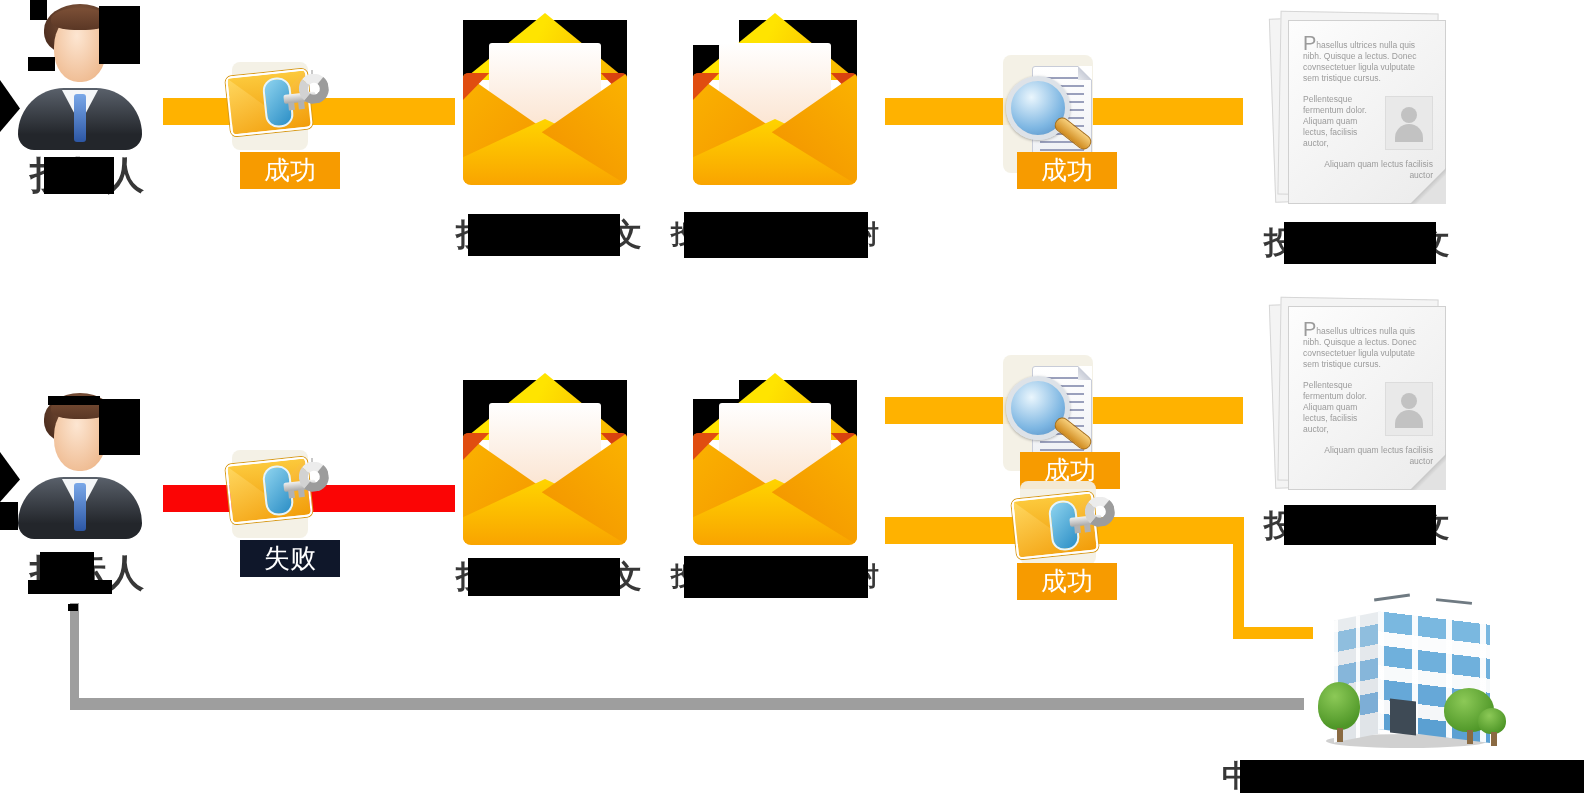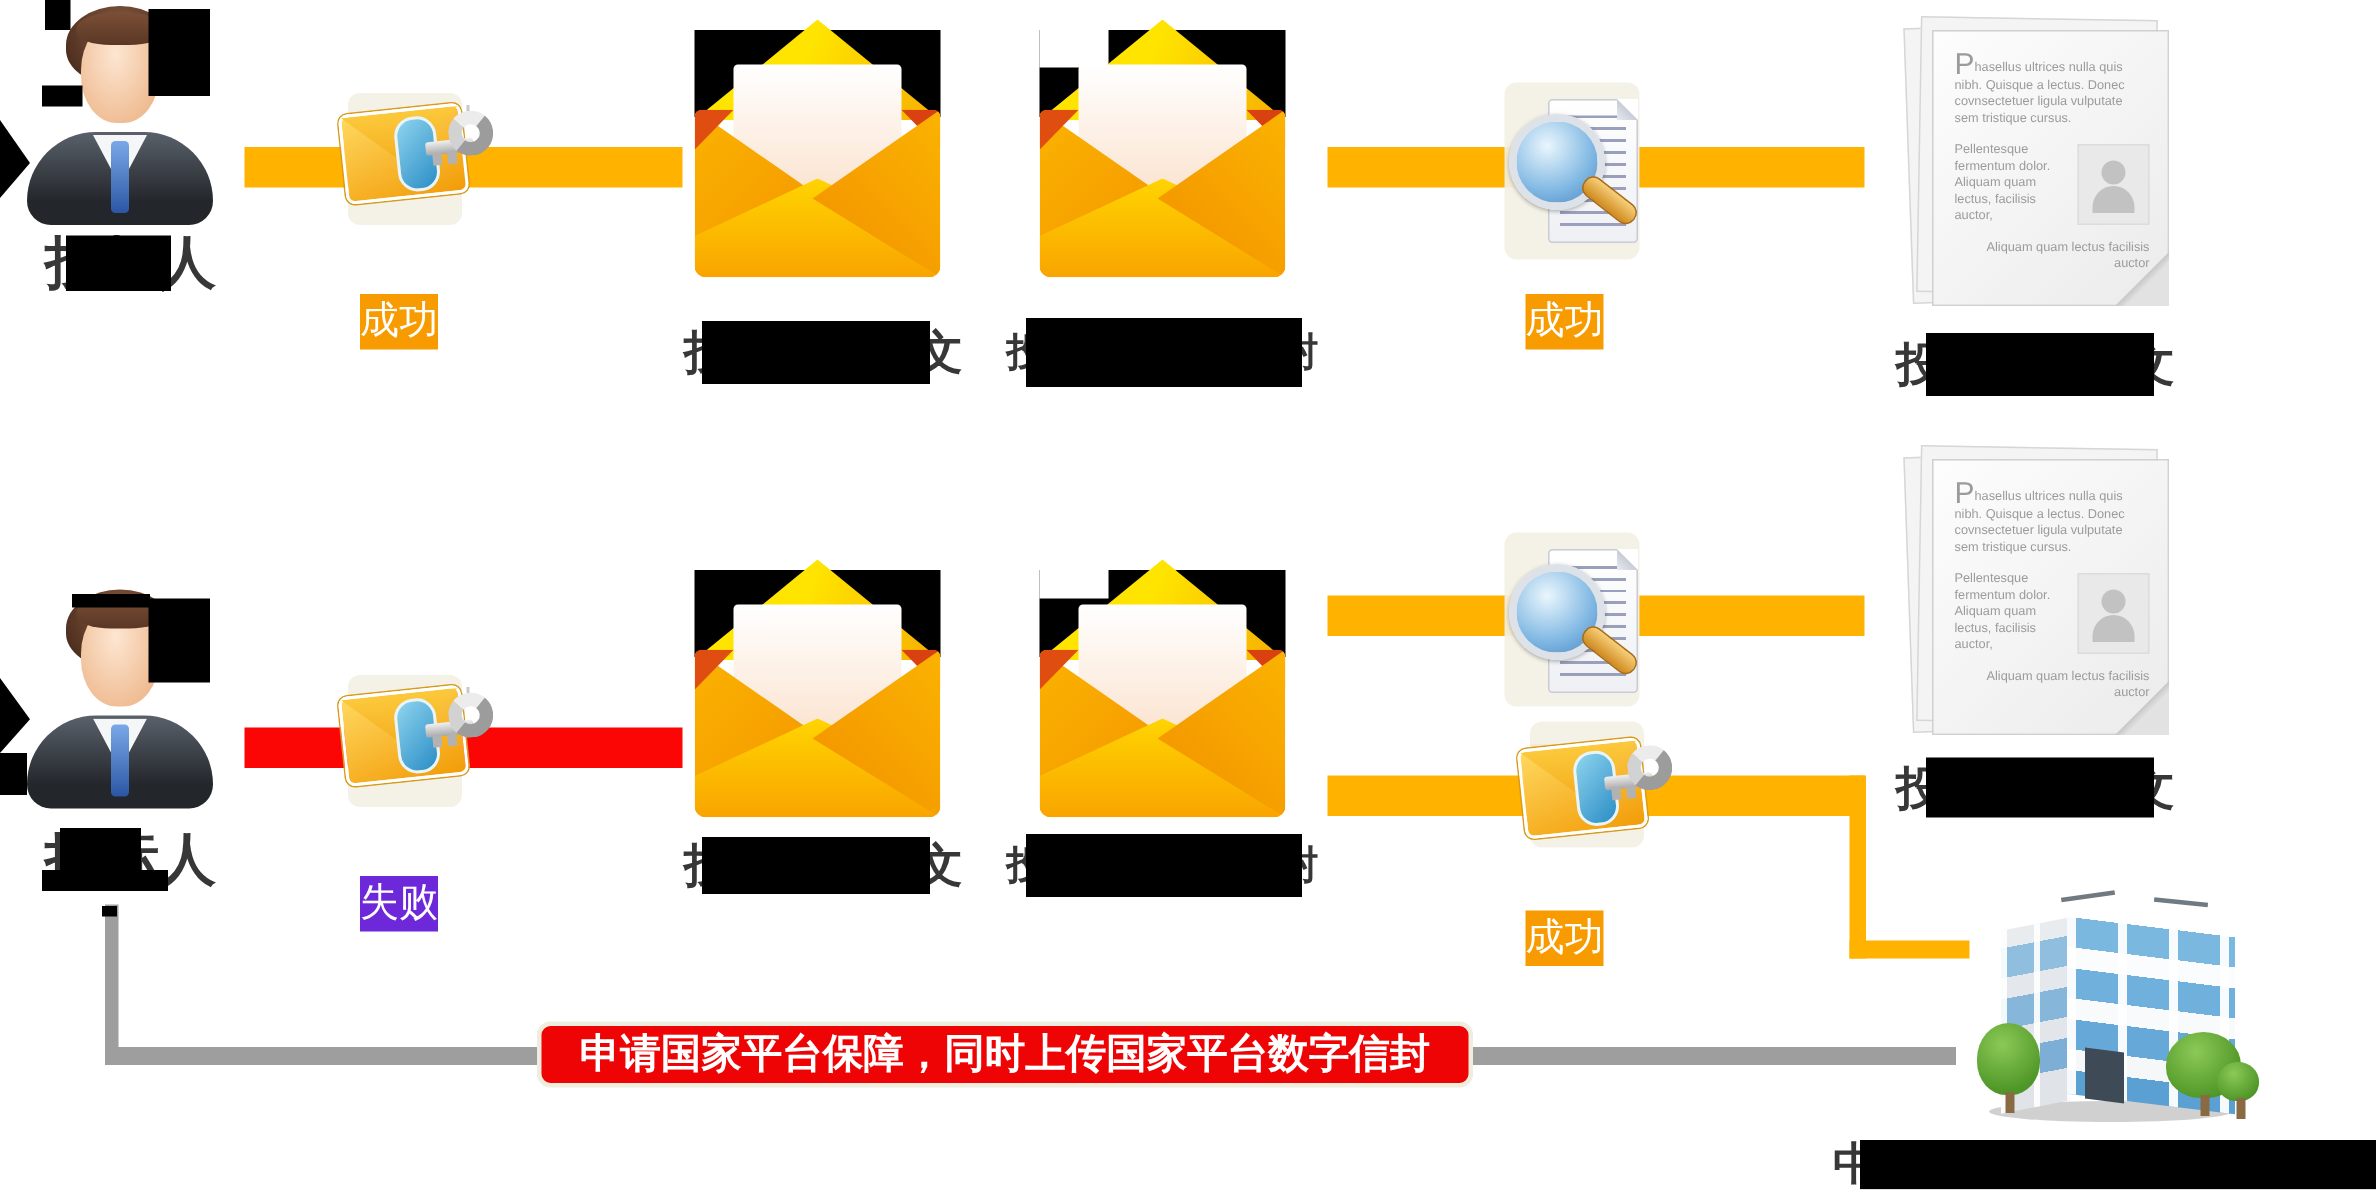--- a/index.html
+++ b/index.html
@@ -5,22 +5,22 @@
   html,body{margin:0;padding:0;background:#fff;}
   #canvas{position:relative;width:1584px;height:793px;background:#ffffff;overflow:hidden;
           font-family:"DejaVu Sans","Liberation Sans",sans-serif;}
   
   .bar{position:absolute;height:27px;background:#ffb200;}
   .bar.red{background:#fb0505;}
   .conn{position:absolute;background:#ffb200;}
   .conn.gray{background:#9e9e9e;}
   
   .badge{position:absolute;background:#f79b00;color:#fff;font-size:26px;font-weight:500;
-         padding:4px 0;line-height:1.1;white-space:nowrap;margin-top:44px;}
-  .badge.red{background:#6d28d9;}
+         padding:4px 24px;line-height:1.1;white-space:nowrap;}
+  .badge.red{background:#0f172a;}
   
   .lbl{position:absolute;color:#373737;font-weight:600;white-space:nowrap;}
   .lbl.big{font-size:38px;}
   .lbl.mid{font-size:31px;}
   .lbl.sm{font-size:26px;}
   .lbl.pf{font-size:30px;}
   
   .blk{position:absolute;background:#000;}
   .blk.tri{clip-path:polygon(0 0,100% 55%,0 100%);}
   .white-patch{position:absolute;background:#fff;}
@@ -286,21 +286,20 @@
     <div class="ds-b2"></div>
     <div class="ds-front">
       <div><span class="ds-init">P</span><span>hasellus ultrices nulla quis nibh. Quisque a lectus. Donec covnsectetuer ligula vulputate sem tristique cursus.</span></div>
       <div class="ds-p2"><span class="ds-photo"></span><span>Pellentesque fermentum dolor. Aliquam quam lectus, facilisis auctor,</span></div>
       <div class="ds-p3">Aliquam quam lectus facilisis auctor</div>
       <div class="ds-curl"></div>
     </div>
   </div>
   <div class="lbl mid" style="left:1264px;top:505px;">投标文件正文</div>
 
-  <div class="banner">申请国家平台保障，同时上传国家平台数字信封</div>
 
   <div class="bldg" style="left:1318px;top:588px;">
     <div class="bd-shadow"></div>
     <div class="bd-left"></div>
     <div class="bd-right"></div>
     <div class="bd-door"></div>
     <div class="bd-ant" style="left:56px;top:8px;transform:rotate(-8deg);"></div>
     <div class="bd-ant" style="left:118px;top:12px;transform:rotate(6deg);"></div>
     <div class="tree" style="left:0;bottom:18px;width:42px;height:48px;"></div>
     <div class="tree" style="left:126px;bottom:16px;width:50px;height:44px;"></div>

